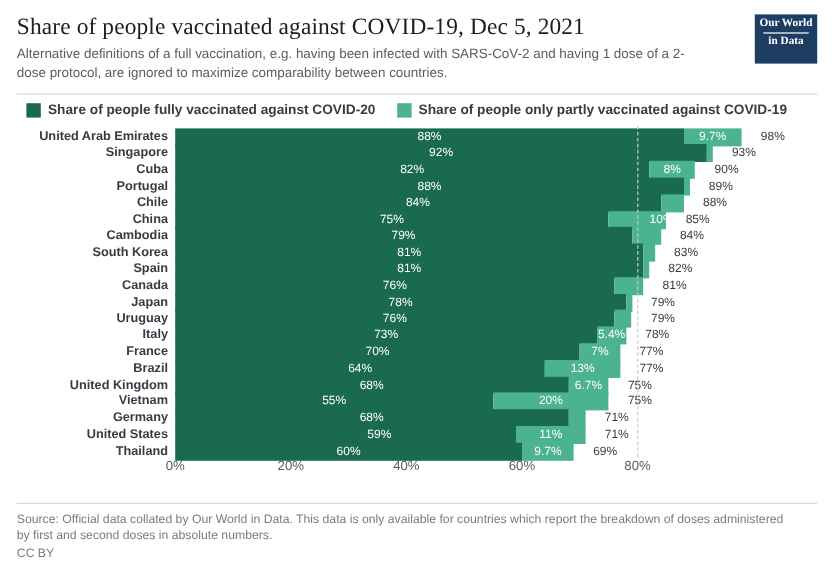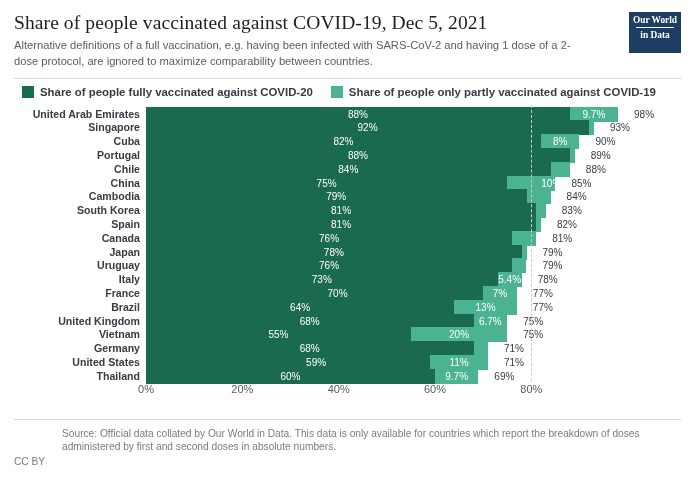--- a/index.html
+++ b/index.html
@@ -175,21 +175,20 @@
     height: 1px;
     background: #d8d8dc;
     margin-top: 2px;
   }
   .source {
     font-size: 10.2px;
     color: #7a7a85;
     line-height: 1.35;
     margin-top: 7px;
     max-width: 640px;
-    margin-left: 48px;
   }
   .ccby {
     font-size: 10.2px;
     color: #7a7a85;
     margin-top: 2px;
   }
 </style>
 </head>
 <body>
 
@@ -319,21 +318,21 @@
         <div class="row" style="top: 167.6px;">
           <div class="bar full" style="width: 351.606px;"></div>
           <div class="bar partly" style="left: 351.606px; width: 24.0826px;"></div>
           <div class="seg-label" style="left: 0px; width: 351.606px;">73%</div>
           <div class="seg-label" style="left: 351.606px; width: 24.0826px;">5.4%</div>
           <div class="total-label" style="left: 375.688px;">78%</div>
         </div>
         <div class="row" style="top: 181.4px;">
           <div class="bar full" style="width: 337.156px;"></div>
           <div class="bar partly" style="left: 337.156px; width: 33.7156px;"></div>
-          <div class="seg-label" style="left: 0px; width: 337.156px; padding-left: 23px;">70%</div>
+          <div class="seg-label" style="left: 0px; width: 337.156px;">70%</div>
           <div class="seg-label" style="left: 337.156px; width: 33.7156px;">7%</div>
           <div class="total-label" style="left: 370.872px;">77%</div>
         </div>
         <div class="row" style="top: 195.2px;">
           <div class="bar full" style="width: 308.257px;"></div>
           <div class="bar partly" style="left: 308.257px; width: 62.6147px;"></div>
           <div class="seg-label" style="left: 0px; width: 308.257px;">64%</div>
           <div class="seg-label" style="left: 308.257px; width: 62.6147px;">13%</div>
           <div class="total-label" style="left: 370.872px;">77%</div>
         </div>

